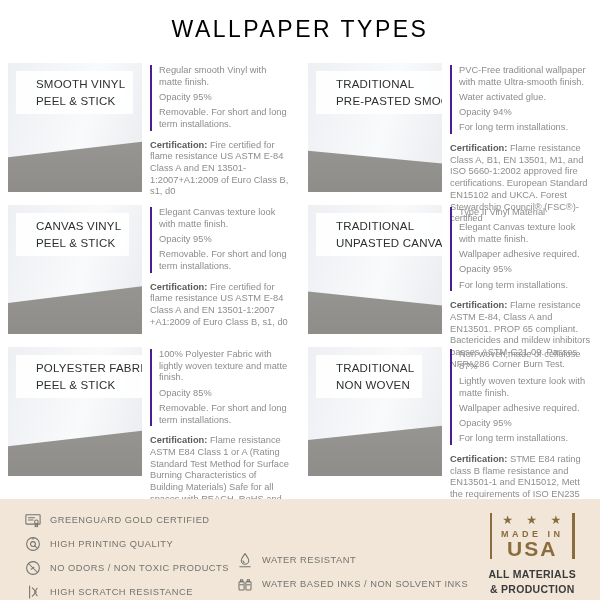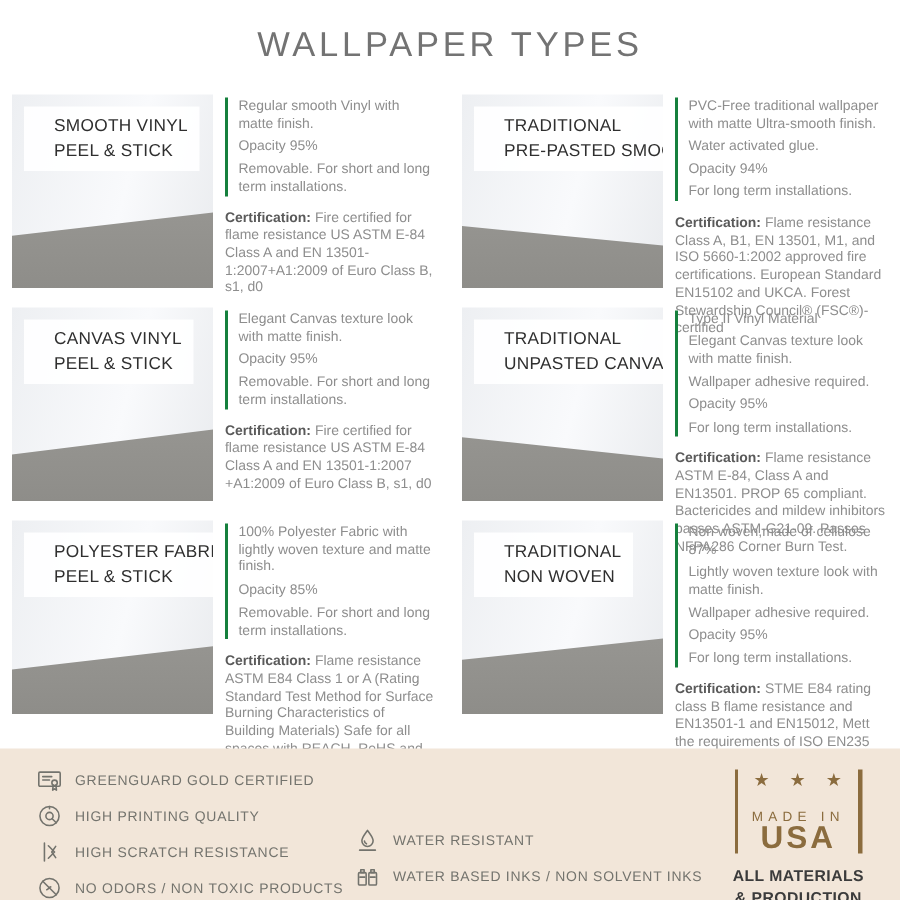--- a/index.html
+++ b/index.html
@@ -1,55 +1,55 @@
 <!DOCTYPE html>
 <html><head>
 <meta charset="utf-8">
 <style>
   html,body{margin:0;padding:0;background:#fff;}
   .page{width:600px;height:600px;position:relative;background:#fff;overflow:hidden;
         font-family:"Liberation Sans",sans-serif;}
   .title{text-align:center;padding-top:16px;font-size:23px;letter-spacing:2.5px;
-         color:#737373;font-weight:500;}
+         color:#000000;font-weight:500;}
   .grid{display:grid;grid-template-columns:282px 284px;column-gap:18px;row-gap:13px;
         grid-auto-rows:129px;padding:20px 8px 0 8px;}
   .panel{display:flex;gap:8px;height:129px;}
   .swatch{flex:0 0 134px;width:134px;height:129px;position:relative;overflow:hidden;
           background:linear-gradient(105deg,#edeff2 0%,#f9fafc 55%,#e9ebee 100%);}
   .floor{position:absolute;left:0;top:0;right:0;bottom:0;
          background:linear-gradient(180deg,#a3a29e 0%,#8e8d89 100%);}
   .f1 .floor{clip-path:polygon(0 73%,100% 61%,100% 100%,0 100%);}
   .f2 .floor{clip-path:polygon(0 68%,100% 78%,100% 100%,0 100%);}
   .f3 .floor{clip-path:polygon(0 76%,100% 63%,100% 100%,0 100%);}
   .f4 .floor{clip-path:polygon(0 67%,100% 78%,100% 100%,0 100%);}
   .f5 .floor{clip-path:polygon(0 77%,100% 65%,100% 100%,0 100%);}
   .f6 .floor{clip-path:polygon(0 72%,100% 61%,100% 100%,0 100%);}
   .label-box{position:absolute;top:8px;left:8px;background:rgba(255,255,255,0.92);
              padding:5px 8px 5px 20px;font-size:11.5px;line-height:1.45;color:#2f2f2f;
              letter-spacing:0.2px;font-weight:500;white-space:nowrap;}
   .text{flex:1;font-size:9.3px;color:#8d8d8d;line-height:1.26;padding-top:2px;}
-  .desc{border-left:2px solid #15803d;padding-left:7px;}
+  .desc{border-left:2px solid #4c1d95;padding-left:7px;}
   .desc p{margin:0 0 3.5px 0;}
   .desc p:last-child{margin-bottom:0;}
   .cert{margin:9px 0 0 0;}
   .certlabel{color:#5a5a5a;font-weight:700;}
   .footer{position:absolute;left:0;right:0;top:499px;bottom:0;background:#f2e6d9;
           display:flex;align-items:flex-start;padding:12px 14px 0 24px;box-sizing:border-box;gap:12px;}
   .fcol{display:flex;flex-direction:column;gap:6px;}
   .fcol1{width:200px;}
   .fcol2{width:222px;margin-top:40px;}
   .fitem{display:flex;align-items:center;gap:8px;color:#73736d;font-size:9.3px;
          letter-spacing:0.5px;height:18px;white-space:nowrap;}
   .fitem svg{width:18px;height:18px;stroke:#73736d;fill:none;stroke-width:1.4;
              stroke-linecap:round;stroke-linejoin:round;flex:0 0 18px;}
   .badge{margin-left:auto;margin-right:10px;text-align:center;color:#8b6c3e;padding-top:2px;}
   .badge-top{display:flex;align-items:stretch;gap:6px;justify-content:center;}
   .vbar{width:2.5px;background:#8b6c3e;}
   .stars{font-size:12px;letter-spacing:5px;line-height:1;padding:1px 0 0 4px;white-space:nowrap;}
-  .made-in{font-size:9px;letter-spacing:3.5px;font-weight:400;margin-top:13px;white-space:nowrap;}
+  .made-in{font-size:9px;letter-spacing:3.5px;font-weight:700;margin-top:3px;white-space:nowrap;}
   .usa{font-size:21px;font-weight:700;letter-spacing:2px;line-height:0.95;}
   .badge-sub{margin-top:8px;color:#3b3b3b;font-weight:700;font-size:10.5px;
              line-height:1.45;letter-spacing:0.3px;white-space:nowrap;}
 </style>
 </head>
 <body>
 
 <div class="page">
 
   <div class="title">WALLPAPER TYPES</div>
@@ -187,33 +187,33 @@
         <svg viewBox="0 0 24 24">
             <circle cx="12" cy="12" r="8.5"></circle>
             <circle cx="12" cy="12" r="3.2"></circle>
             <path d="M14.4 14.4L18 18"></path>
             <path d="M12 3.5v2"></path>
           </svg>
         <span>HIGH PRINTING QUALITY</span>
       </div>
       <div class="fitem">
         <svg viewBox="0 0 24 24">
+            <circle cx="12" cy="12" r="8.5"></circle>
+            <path d="M6 6l12 12"></path>
+            <path d="M9.5 13.5c1.8 0 1.8-2.5 3.6-2.5"></path>
+          </svg>
+        <span>NO ODORS / NON TOXIC PRODUCTS</span>
+      </div>
+      <div class="fitem">
+        <svg viewBox="0 0 24 24">
             <path d="M7.5 4v16"></path>
             <path d="M11 6.5l5.5 5.5L11 17.5"></path>
             <path d="M17.5 7l-3.5 5 3.5 5"></path>
           </svg>
         <span>HIGH SCRATCH RESISTANCE</span>
-      </div>
-      <div class="fitem">
-        <svg viewBox="0 0 24 24">
-            <circle cx="12" cy="12" r="8.5"></circle>
-            <path d="M6 6l12 12"></path>
-            <path d="M9.5 13.5c1.8 0 1.8-2.5 3.6-2.5"></path>
-          </svg>
-        <span>NO ODORS / NON TOXIC PRODUCTS</span>
       </div>
     </div>
 
     <div class="fcol fcol2">
       <div class="fitem">
         <svg viewBox="0 0 24 24">
             <path d="M12 3.5c2.6 3.8 5 6.3 5 9.2a5 5 0 0 1-10 0c0-2.9 2.4-5.4 5-9.2z"></path>
             <path d="M9.3 13a2.8 2.8 0 0 0 1.8 2.4"></path>
             <path d="M5 21h14"></path>
           </svg>

